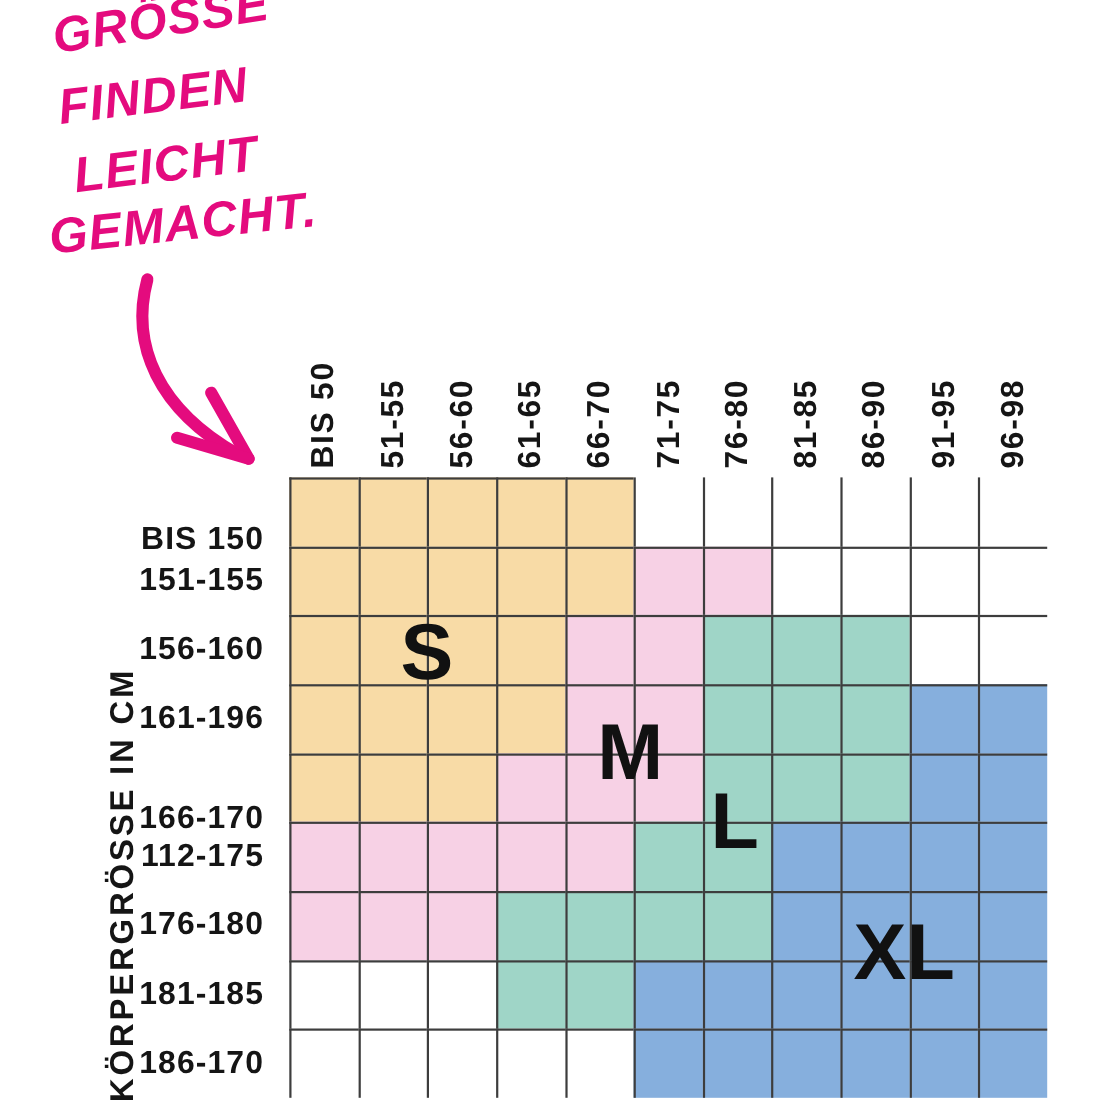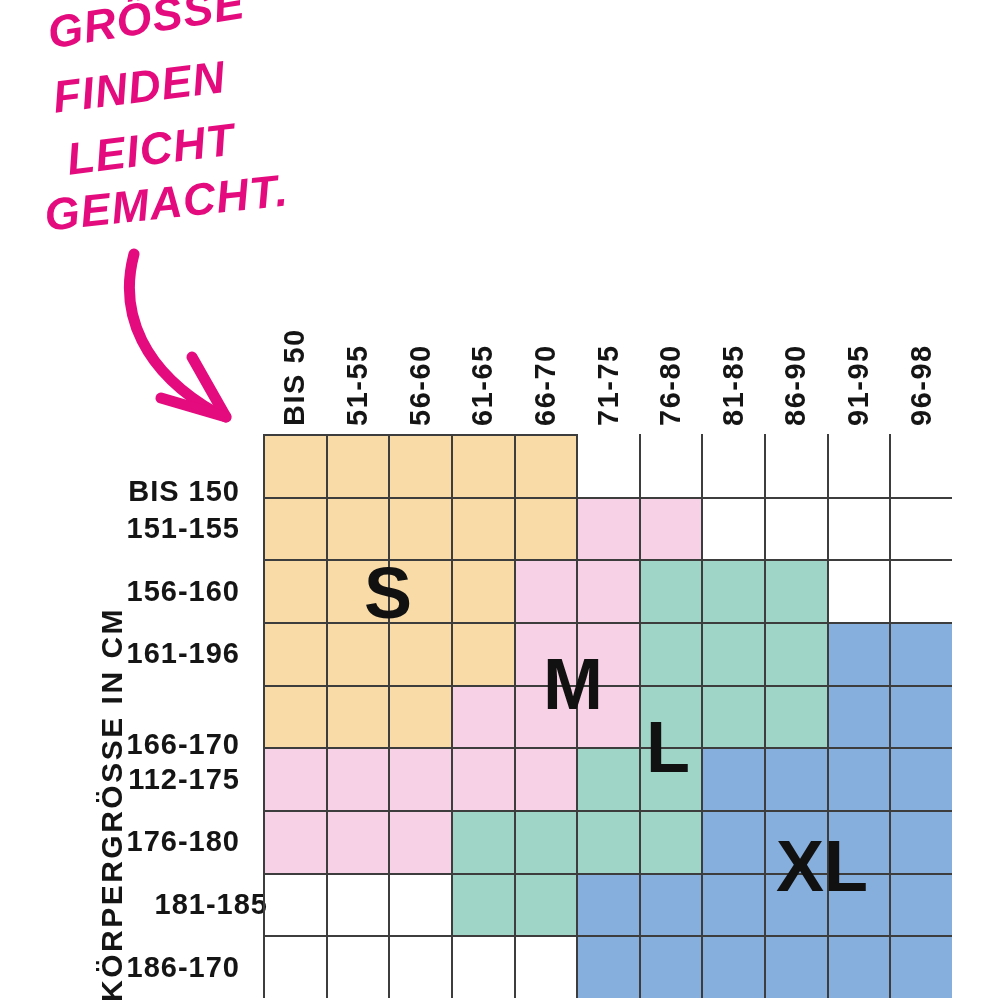--- a/index.html
+++ b/index.html
@@ -73,21 +73,21 @@
     </div>
 
   <div id="row-labels">
       <div class="row-label" style="top: 491px;">BIS 150</div>
       <div class="row-label" style="top: 528px;">151-155</div>
       <div class="row-label" style="top: 590.667px;">156-160</div>
       <div class="row-label" style="top: 653.333px;">161-196</div>
       <div class="row-label" style="top: 744px;">166-170</div>
       <div class="row-label" style="top: 778.667px;">112-175</div>
       <div class="row-label" style="top: 841.333px;">176-180</div>
-      <div class="row-label" style="top: 904px; padding-left: 28px;">181-185</div>
+      <div class="row-label" style="top: 904px;">181-185</div>
       <div class="row-label" style="top: 966.667px;">186-170</div>
     </div>
 
   <div id="size-grid">
       <div class="size-cell" style="background: rgb(248, 219, 166); border-left: 2px solid rgb(61, 61, 61); border-top: 2px solid rgb(61, 61, 61);"></div>
       <div class="size-cell" style="background: rgb(248, 219, 166); border-left: 2px solid rgb(61, 61, 61); border-top: 2px solid rgb(61, 61, 61);"></div>
       <div class="size-cell" style="background: rgb(248, 219, 166); border-left: 2px solid rgb(61, 61, 61); border-top: 2px solid rgb(61, 61, 61);"></div>
       <div class="size-cell" style="background: rgb(248, 219, 166); border-left: 2px solid rgb(61, 61, 61); border-top: 2px solid rgb(61, 61, 61);"></div>
       <div class="size-cell" style="background: rgb(248, 219, 166); border-left: 2px solid rgb(61, 61, 61); border-top: 2px solid rgb(61, 61, 61);"></div>
       <div class="size-cell" style="background: transparent; border-left: 2px solid rgb(61, 61, 61);"></div>

